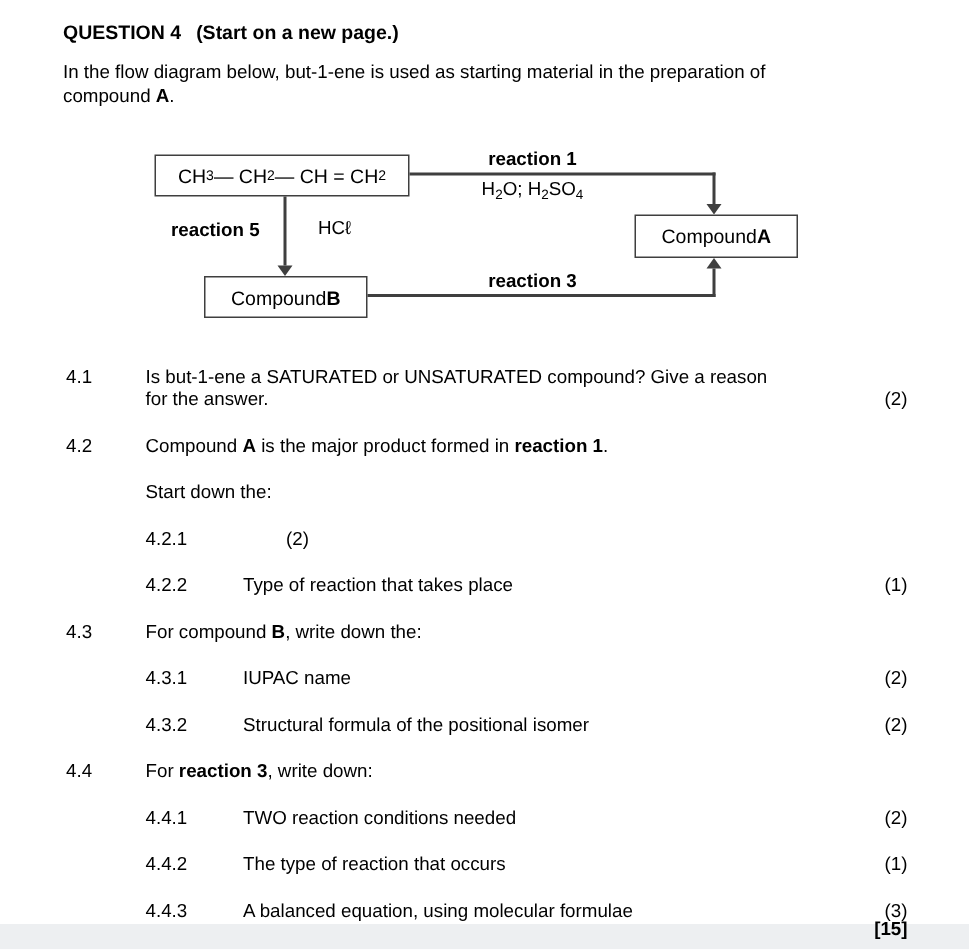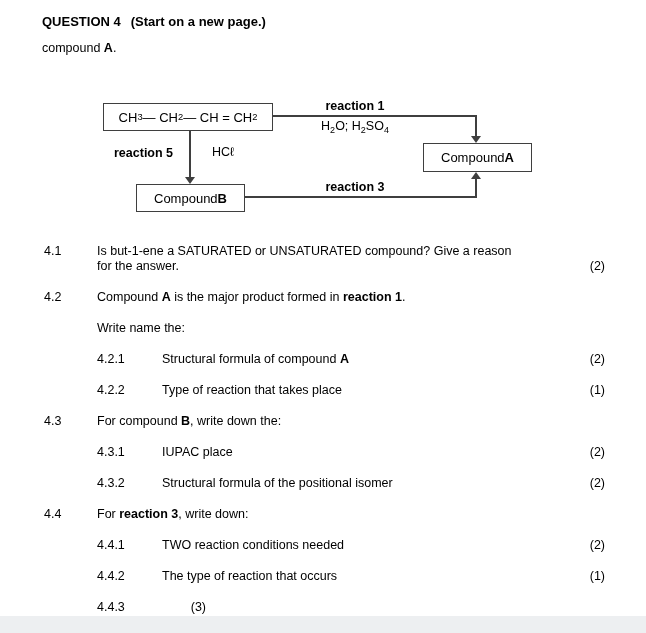--- a/index.html
+++ b/index.html
@@ -40,20 +40,21 @@
 </head>
 <body>
 
 <div class="page">
 
   <div class="header">
     <span>QUESTION 4</span><span class="note">(Start on a new page.)</span>
   </div>
 
   <div class="intro">
+    <div><span>In the flow diagram below, but-1-ene is used as starting material in the preparation of</span></div>
     <div><span>compound </span><span class="b">A</span><span>.</span></div>
   </div>
 
   <div class="diagram">
 
     <div class="dbox" style="left:103px;top:103px;width:170px;height:28px;">
         <span>CH</span>
         <span class="sub">3</span>
         <span> — CH</span>
         <span class="sub">2</span>
@@ -99,49 +100,46 @@
       <div class="row lvl1">
         <span class="num">4.2</span>
         <span class="qtext">
           <div class="qline"><span>Compound </span><span class="b">A</span><span> is the major product formed in </span><span class="b">reaction 1</span><span>.</span></div>
         </span>
         <span class="marks"></span>
       </div>
       <div class="row lvl1">
         <span class="num"></span>
         <span class="qtext">
-          <div class="qline"><span>Write name the:</span></div>
+          <div class="qline"><span>Start down the:</span></div>
         </span>
         <span class="marks"></span>
       </div>
       <div class="row lvl2">
         <span class="num">4.2.1</span>
-        <span class="qtext">
-          <div class="qline"><span>Structural formula of compound </span><span class="b">A</span></div>
-        </span>
         <span class="marks">(2)</span>
       </div>
       <div class="row lvl2">
         <span class="num">4.2.2</span>
         <span class="qtext">
           <div class="qline"><span>Type of reaction that takes place</span></div>
         </span>
         <span class="marks">(1)</span>
       </div>
       <div class="row lvl1">
         <span class="num">4.3</span>
         <span class="qtext">
           <div class="qline"><span>For compound </span><span class="b">B</span><span>, write down the:</span></div>
         </span>
         <span class="marks"></span>
       </div>
       <div class="row lvl2">
         <span class="num">4.3.1</span>
         <span class="qtext">
-          <div class="qline"><span>IUPAC place</span></div>
+          <div class="qline"><span>IUPAC name</span></div>
         </span>
         <span class="marks">(2)</span>
       </div>
       <div class="row lvl2">
         <span class="num">4.3.2</span>
         <span class="qtext">
           <div class="qline"><span>Structural formula of the positional isomer</span></div>
         </span>
         <span class="marks">(2)</span>
       </div>
@@ -161,18 +159,26 @@
       </div>
       <div class="row lvl2">
         <span class="num">4.4.2</span>
         <span class="qtext">
           <div class="qline"><span>The type of reaction that occurs</span></div>
         </span>
         <span class="marks">(1)</span>
       </div>
       <div class="row lvl2">
         <span class="num">4.4.3</span>
+        <span class="qtext">
+          <div class="qline"><span>A balanced equation, using molecular formulae</span></div>
+        </span>
         <span class="marks">(3)</span>
+      </div>
+      <div class="row lvl2 total">
+        <span class="num"></span>
+        <span class="qtext"></span>
+        <span class="marks">[15]</span>
       </div>
     </div>
 
   <div class="bottom-strip"></div>
 </div>
 
 </body></html>

